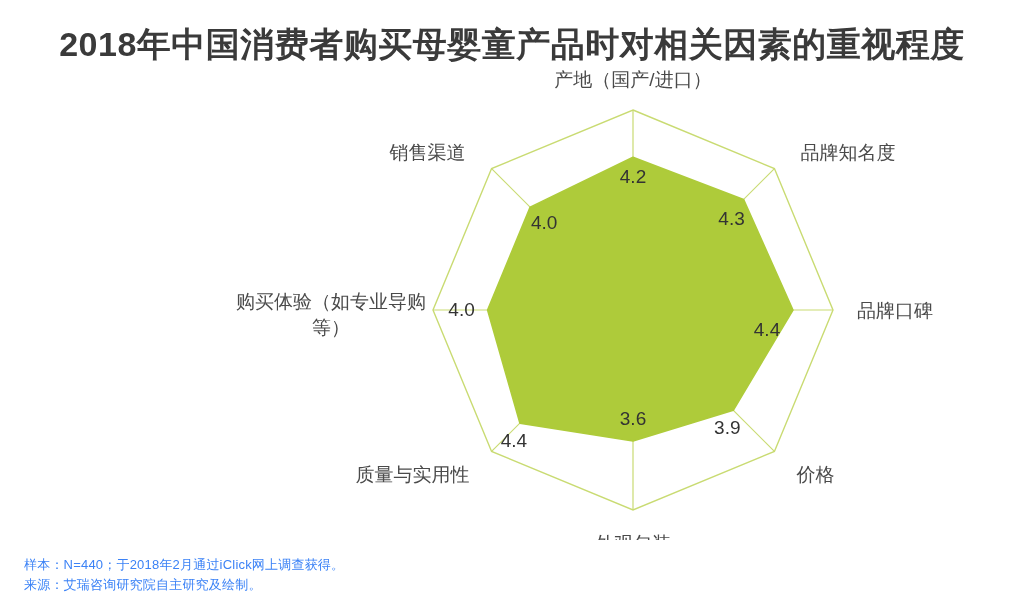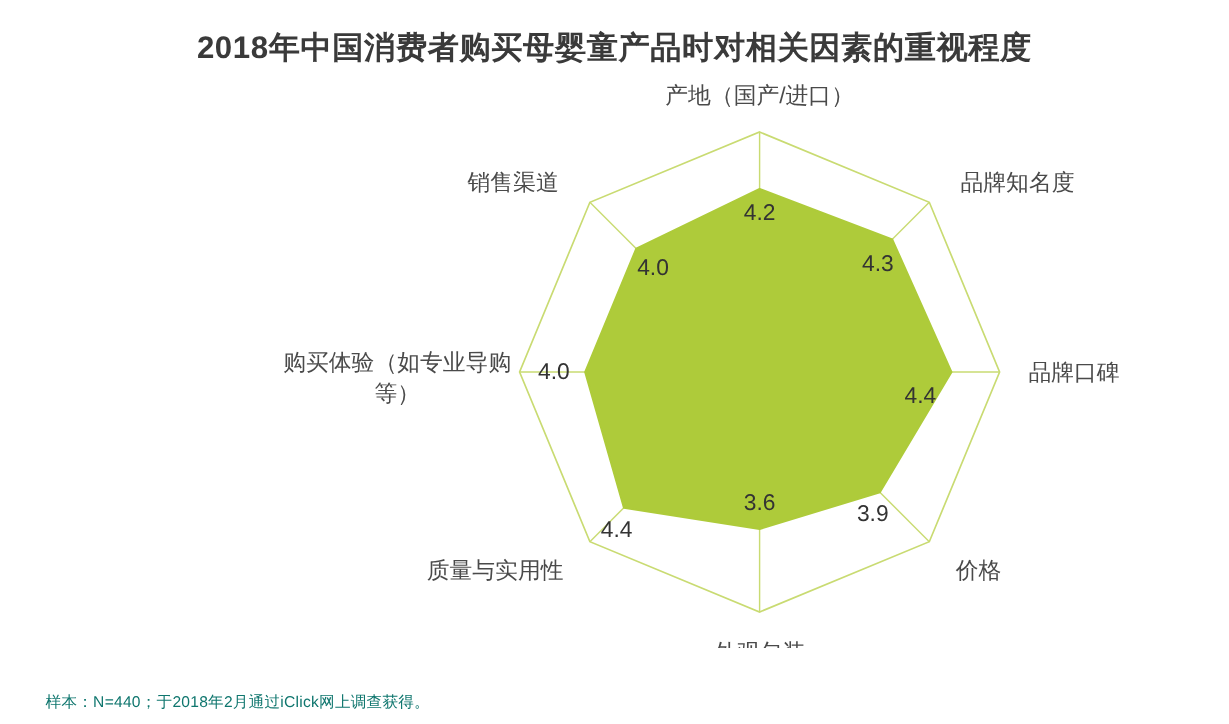--- a/index.html
+++ b/index.html
@@ -8,21 +8,21 @@
     background:#ffffff;
     font-family:"Liberation Sans","DejaVu Sans",sans-serif;
     position:relative;
     overflow:hidden;
     color:#3c3c3c;
   }
   #chart-title{
     position:absolute;
     top:22px;left:0;width:1024px;
     text-align:center;
-    font-size:26px;
+    font-size:34px;
     font-weight:bold;
     letter-spacing:0.5px;
     color:#3a3a3a;
     white-space:nowrap;
   }
   #radar-wrap{
     position:absolute;
     left:0;top:60px;
     width:916px;height:480px;
   }
@@ -35,23 +35,22 @@
   .value-label{
     font-size:19px;
     fill:#333333;
     font-family:"Liberation Sans","DejaVu Sans",sans-serif;
   }
   #footnotes{
     position:absolute;
     left:24px;bottom:8px;
     font-size:13px;
     line-height:1.55;
-    color:#0f766e;
+    color:#3b82f6;
     letter-spacing:0.2px;
-    margin-left:14px;
   }
   .foot-line{white-space:nowrap;}
 </style>
 </head>
 <body>
 
 <div id="chart-title">2018年中国消费者购买母婴童产品时对相关因素的重视程度</div>
 
 <div id="radar-wrap">
   <svg id="radar" width="1024" height="480" viewBox="0 0 1024 480">
@@ -87,13 +86,14 @@
         <text x="633.00" y="364.91" text-anchor="middle" class="value-label">3.6</text>
         <text x="513.86" y="387.14" text-anchor="middle" class="value-label">4.4</text>
         <text x="461.55" y="256.00" text-anchor="middle" class="value-label">4.0</text>
         <text x="544.15" y="169.15" text-anchor="middle" class="value-label">4.0</text>
       </g>
   </svg>
 </div>
 
 <div id="footnotes">
   <div class="foot-line">样本：N=440；于2018年2月通过iClick网上调查获得。</div>
+  <div class="foot-line">来源：艾瑞咨询研究院自主研究及绘制。</div>
 </div>
 
 </body></html>

